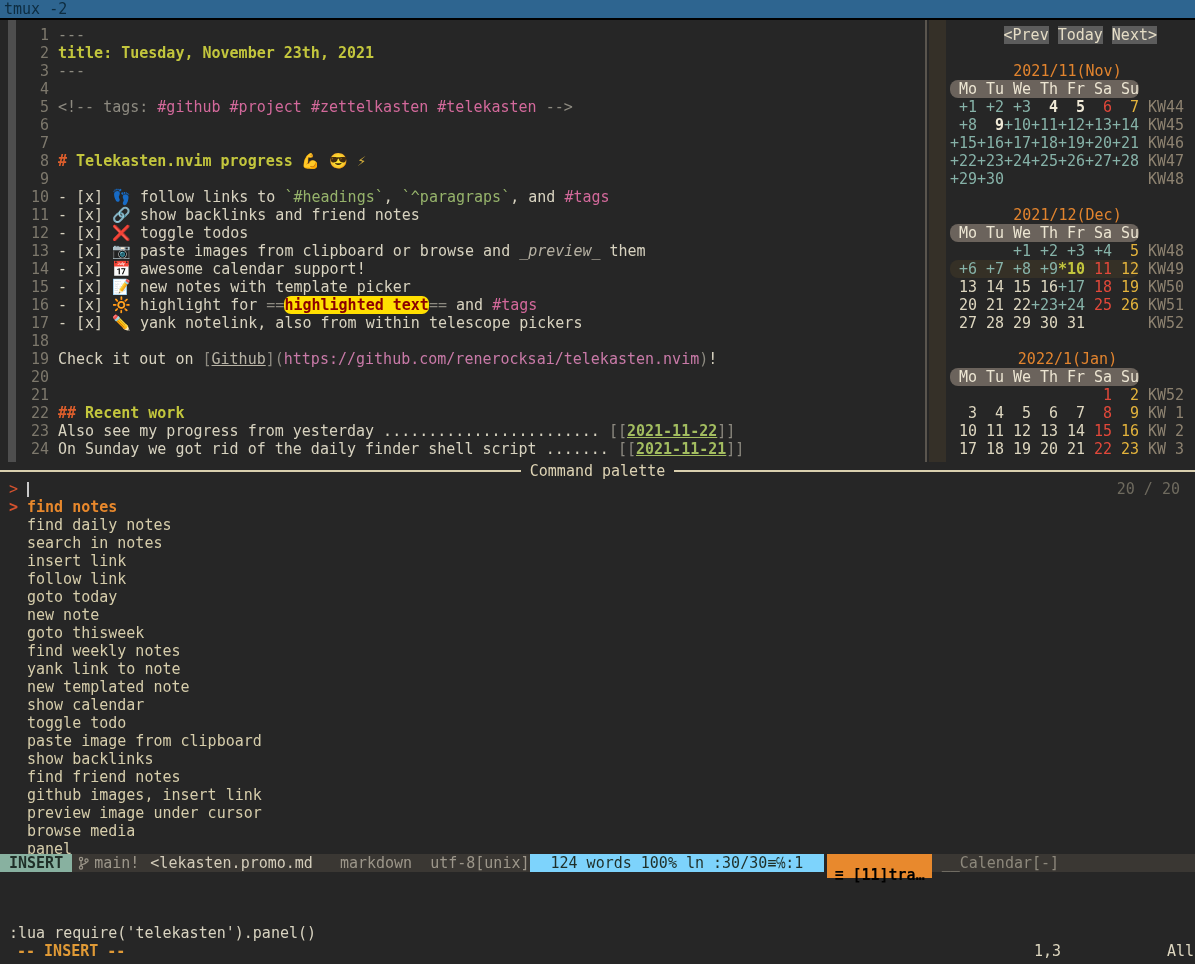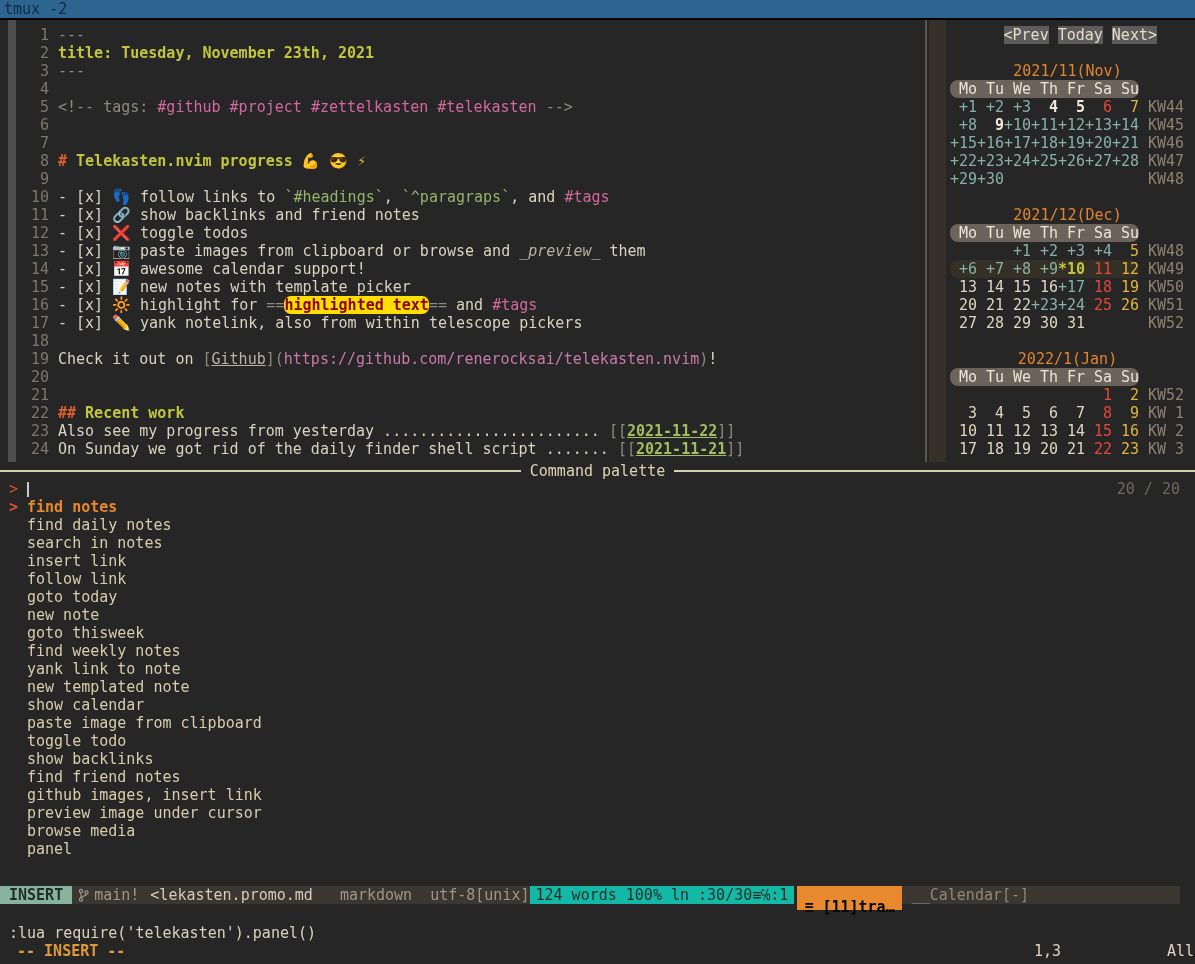--- a/index.html
+++ b/index.html
@@ -57,28 +57,28 @@
   .pal-border .ptitle{position:relative;background:#262626;padding:0 9px;color:#ddd3b4;}
   .pal-prompt{height:18px;display:flex;align-items:center;padding:0 15px 0 9px;}
   .pr-sym{color:#d6522e;white-space:pre;}
   .caret{display:inline-block;width:2px;height:15px;background:#c9c9c9;margin-left:9px;}
   .pr-count{margin-left:auto;color:#6e6a5e;white-space:pre;text-align:right;}
   .pal-item{height:18px;padding-left:9px;white-space:pre;color:#d6cdab;cursor:default;}
   .pal-item .pfx{display:inline-block;width:18px;color:#d6522e;}
   .pal-item.sel{color:#e8882c;font-weight:bold;}
 
   
-  .sl{position:absolute;top:866px;left:0;width:1116px;height:18px;display:flex;background:#262626;}
+  .sl{position:absolute;top:834px;left:0;width:1116px;height:18px;display:flex;background:#262626;}
   .sl-mode{background:#88b1a0;color:#1f2f28;font-weight:bold;padding:0 9px;white-space:pre;}
   .sl-mid{background:#3a3733;color:#9c968a;flex:1;display:flex;align-items:center;padding-left:6px;white-space:pre;}
   .sl-branch-icon{margin-right:5px;display:inline-flex;}
   .sl-file{margin-left:11px;color:#d3ccba;}
   .sl-ft{margin-left:27px;}
   .sl-enc{margin-left:18px;}
-  .sl-words{background:#14b8a6;color:#1f2f28;padding:0 6px;white-space:pre;}
+  .sl-words{background:#7dd3fc;color:#1f2f28;padding:0 21px;white-space:pre;}
   .sl-tabs{background:#e8892d;color:#000000;padding:12px 7px;margin-left:3px;font-weight:bold;white-space:pre;}
   .sl-right{background:#3a3733;color:#8d887c;width:268px;flex:none;padding-left:10px;white-space:pre;display:flex;align-items:center;}
   .cmdline{position:absolute;top:904px;left:9px;color:#d8d3c0;white-space:pre;}
   .modeline{position:absolute;top:922px;left:8px;width:1195px;height:18px;}
   .ml-mode{position:absolute;left:9px;color:#e09a36;font-weight:bold;white-space:pre;}
   .ml-ruler{position:absolute;left:1026px;color:#ddd6bf;white-space:pre;}
   .ml-all{position:absolute;left:1159px;color:#ddd6bf;white-space:pre;}
 </style>
 </head>
 <body>
@@ -169,22 +169,22 @@
         <div class="pal-item"><span class="pfx"></span><span>search in notes</span></div>
         <div class="pal-item"><span class="pfx"></span><span>insert link</span></div>
         <div class="pal-item"><span class="pfx"></span><span>follow link</span></div>
         <div class="pal-item"><span class="pfx"></span><span>goto today</span></div>
         <div class="pal-item"><span class="pfx"></span><span>new note</span></div>
         <div class="pal-item"><span class="pfx"></span><span>goto thisweek</span></div>
         <div class="pal-item"><span class="pfx"></span><span>find weekly notes</span></div>
         <div class="pal-item"><span class="pfx"></span><span>yank link to note</span></div>
         <div class="pal-item"><span class="pfx"></span><span>new templated note</span></div>
         <div class="pal-item"><span class="pfx"></span><span>show calendar</span></div>
+        <div class="pal-item"><span class="pfx"></span><span>toggle todo</span></div>
         <div class="pal-item"><span class="pfx"></span><span>paste image from clipboard</span></div>
-        <div class="pal-item"><span class="pfx"></span><span>toggle todo</span></div>
         <div class="pal-item"><span class="pfx"></span><span>show backlinks</span></div>
         <div class="pal-item"><span class="pfx"></span><span>find friend notes</span></div>
         <div class="pal-item"><span class="pfx"></span><span>github images, insert link</span></div>
         <div class="pal-item"><span class="pfx"></span><span>preview image under cursor</span></div>
         <div class="pal-item"><span class="pfx"></span><span>browse media</span></div>
         <div class="pal-item"><span class="pfx"></span><span>panel</span></div>
       </div>
   </div>
 
   <div class="sl">

